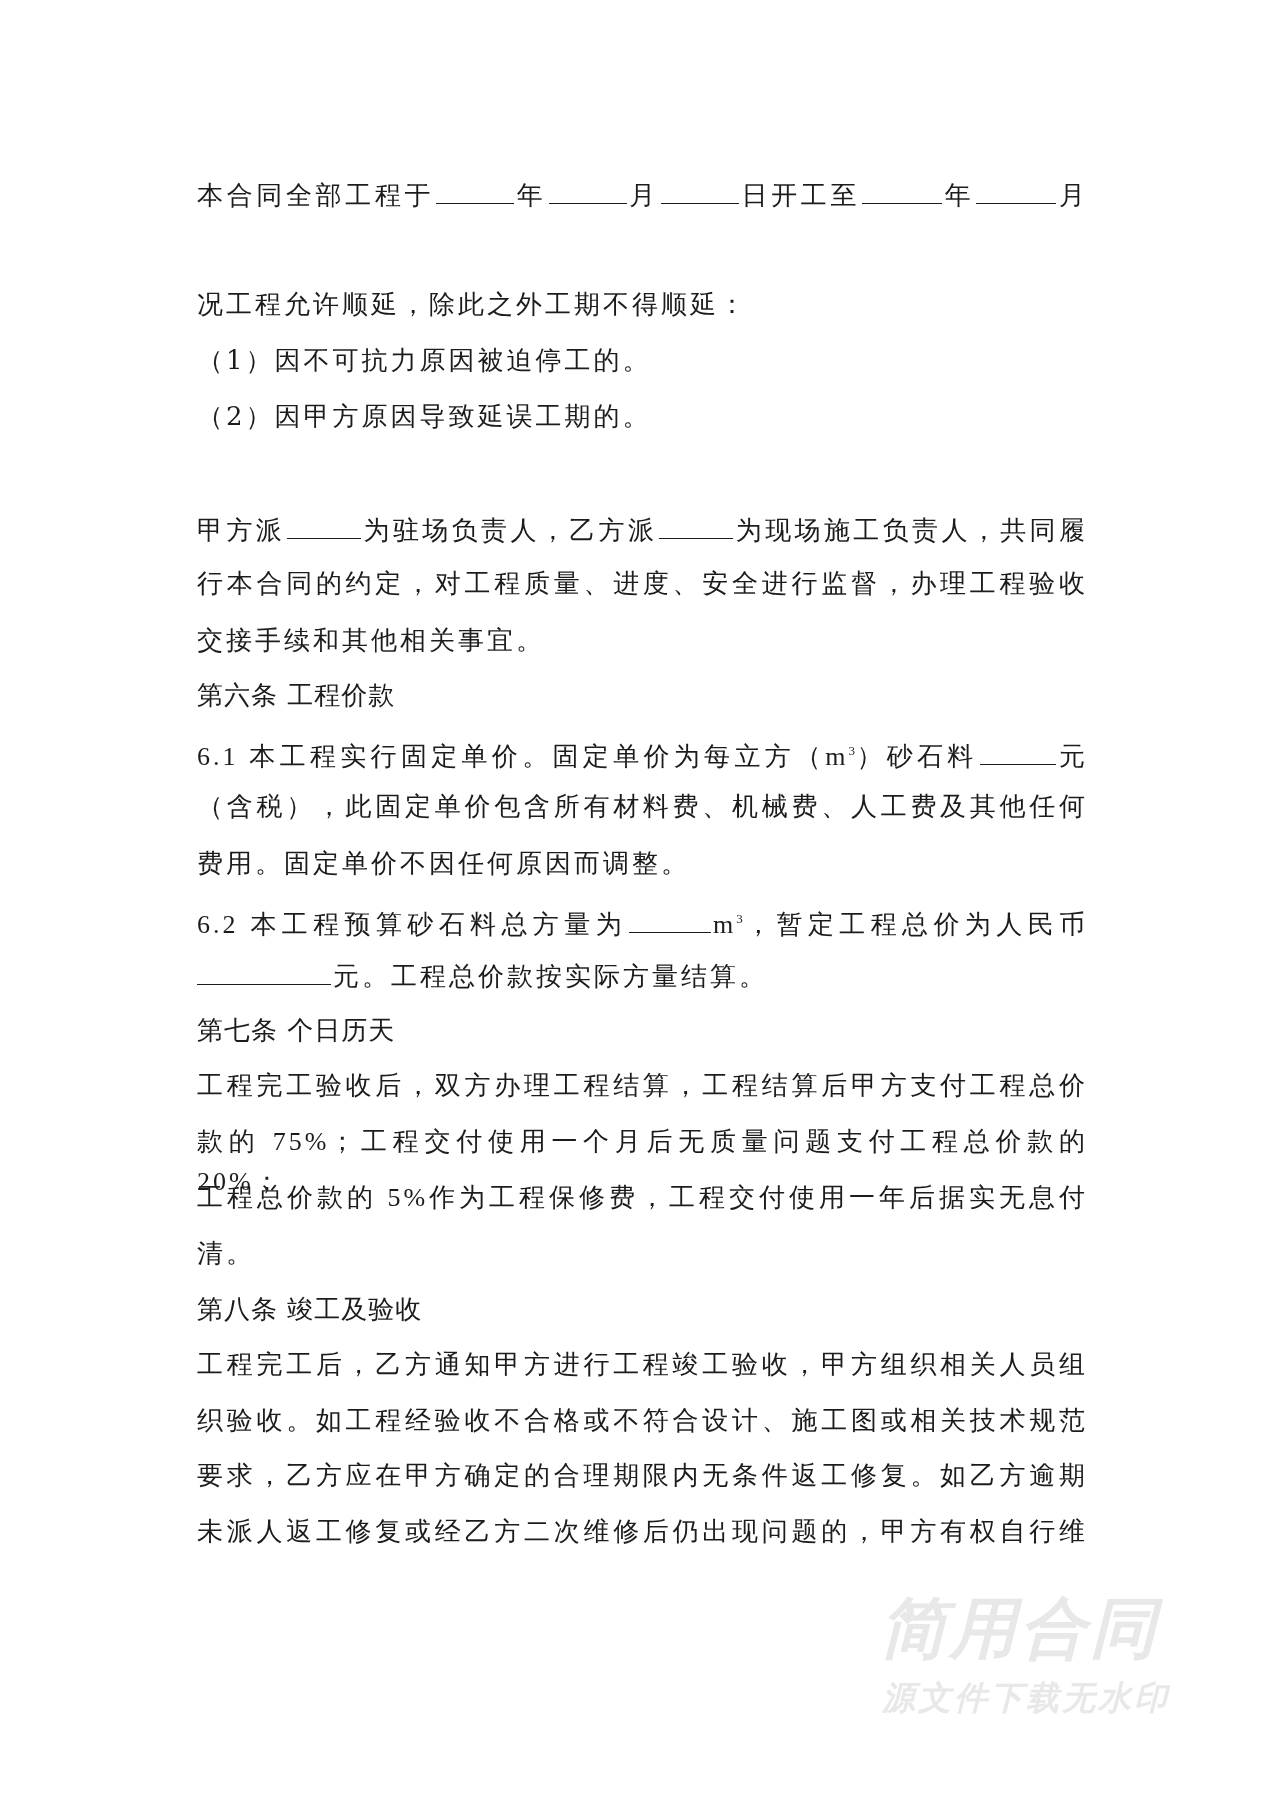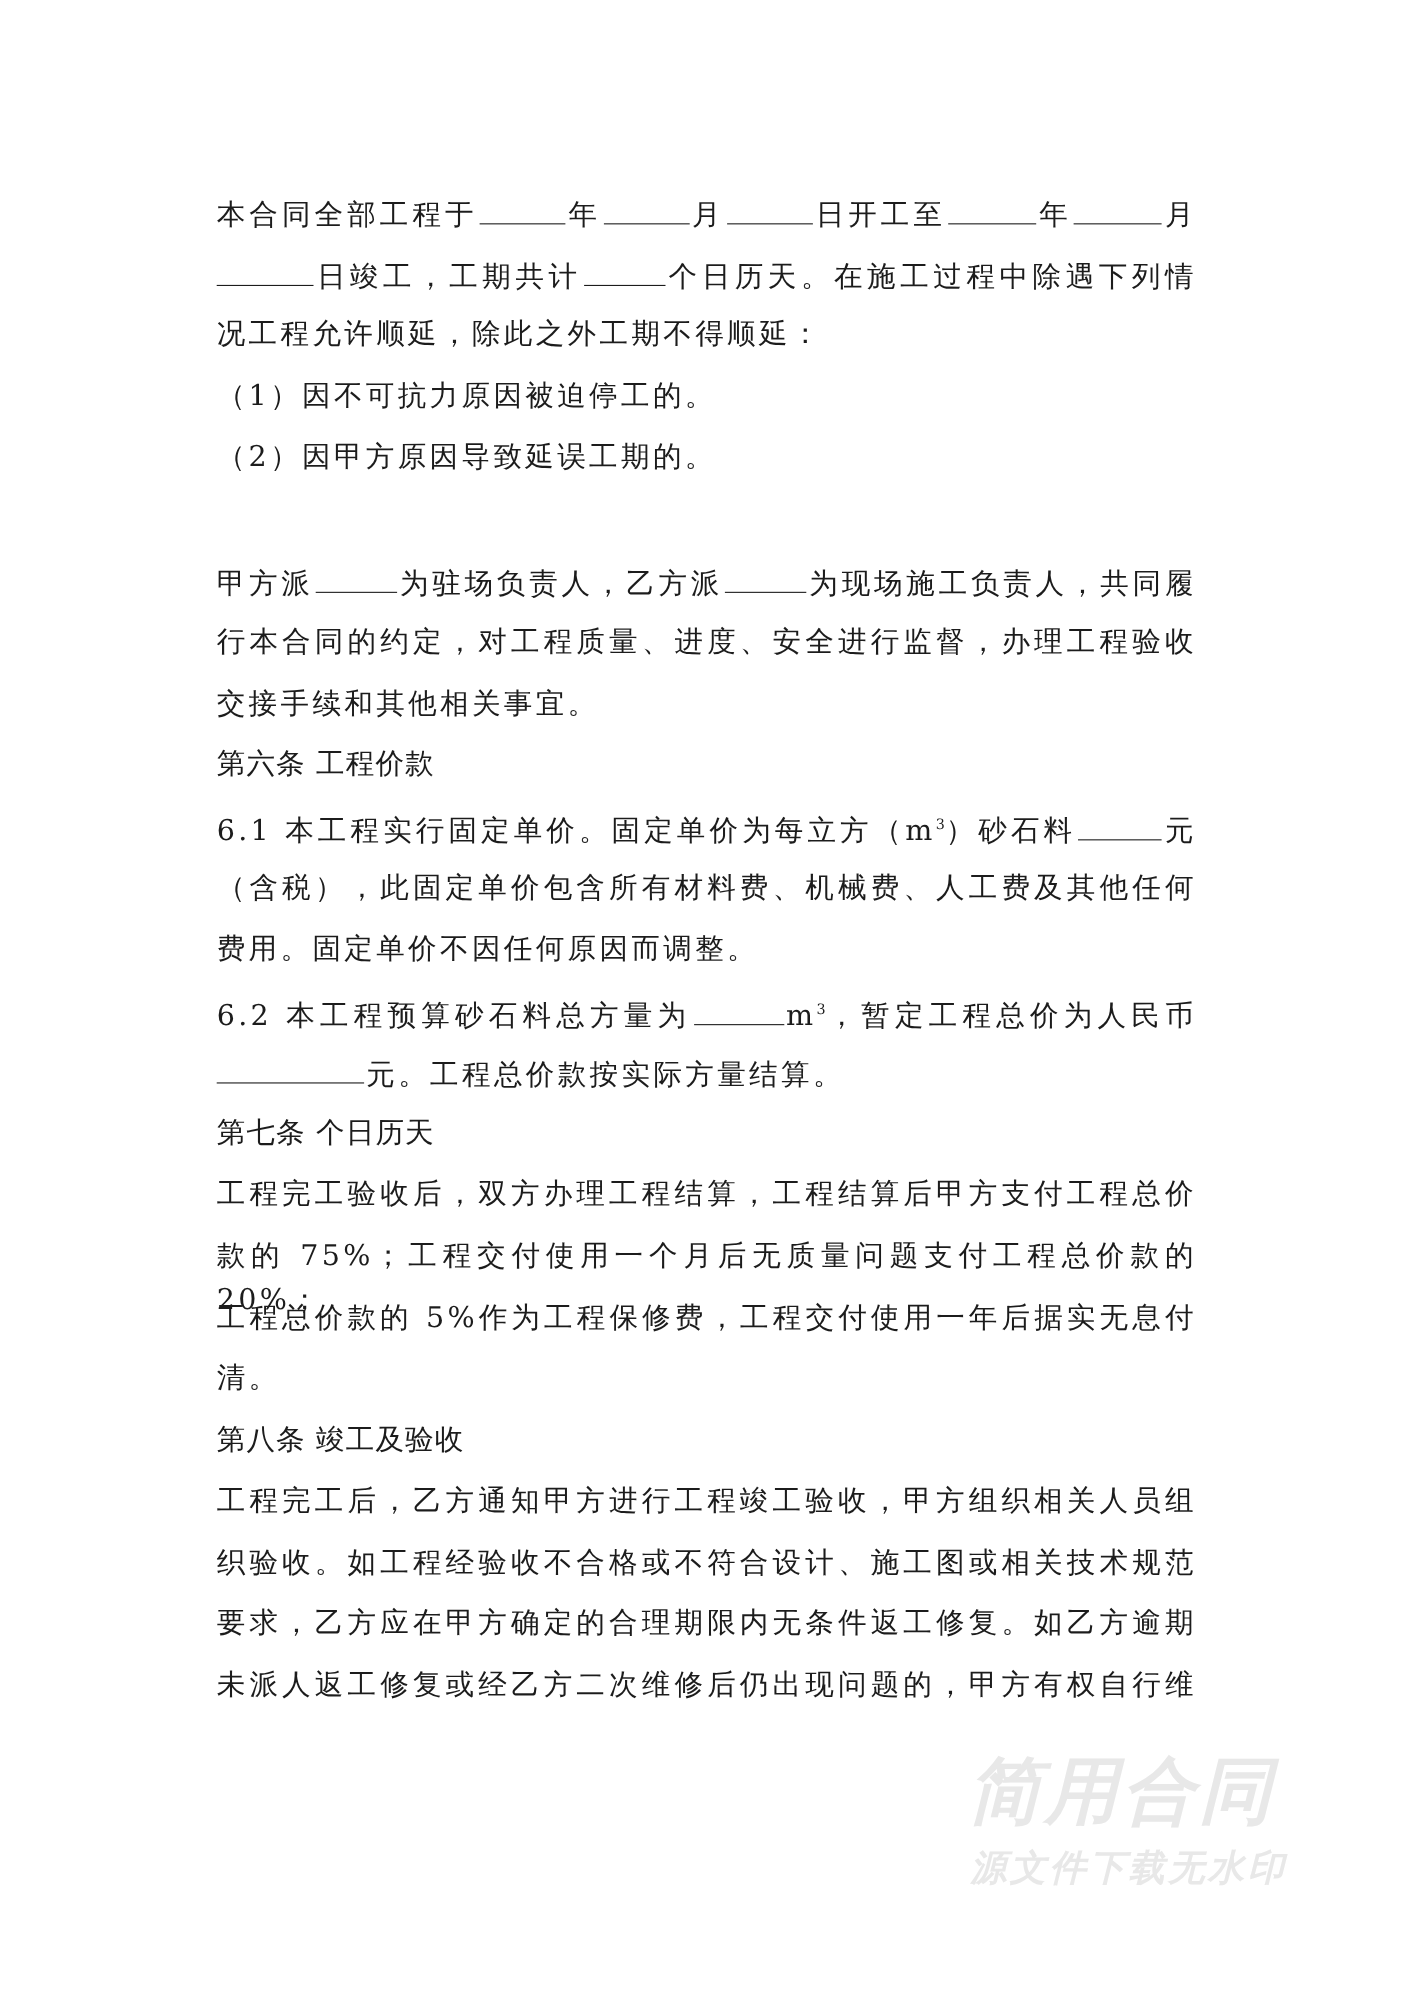--- a/index.html
+++ b/index.html
@@ -1,42 +1,39 @@
 <!DOCTYPE html>
 <html><head>
 <meta charset="utf-8">
 <style>
   html, body { margin: 0; padding: 0; background: #ffffff; }
   body { width: 1280px; height: 1810px; position: relative; overflow: hidden;
          font-family: "DejaVu Serif", "Liberation Serif", serif; color: #1c1c1c; }
   .page { position: absolute; left: 0; top: 0; width: 1280px; height: 1810px; background: #fff; }
   .line { position: absolute; left: 197px; width: 891px; height: 40px; line-height: 40px;
           font-size: 26px; white-space: nowrap; letter-spacing: 3px; }
-  .line.full { text-align: justify; text-align-last: justify; white-space: normal; }
+  .line.full { text-align: justify; text-align-last: justify; white-space: normal; font-family: Liberation Serif, serif; }
   .line.full span { }
   .blank { display: inline-block; border-bottom: 1.6px solid #1c1c1c; height: 30px;
            vertical-align: baseline; margin: 0 2px; }
   .sup { font-size: 13px; vertical-align: super; letter-spacing: 0; }
   .watermark { position: absolute; color: #e8e8e8; font-family: "DejaVu Sans", sans-serif;
                font-weight: bold; font-style: italic; white-space: nowrap; }
   .wm-title { left: 880px; top: 1584px; font-size: 66px; letter-spacing: 4px; transform: scaleY(1.0); }
   .wm-sub { left: 882px; top: 1676px; font-size: 33px; letter-spacing: 3px; }
 </style>
 </head>
 <body>
 
 <div class="page">
 
   <div class="line full" style="top:173px">
     <span>本合同全部工程于</span><span class="blank" style="width:78px"></span><span>年</span><span class="blank" style="width:78px"></span><span>月</span><span class="blank" style="width:78px"></span><span>日开工至</span><span class="blank" style="width:80px"></span><span>年</span><span class="blank" style="width:80px"></span><span>月</span>
   </div>
 
-  <div class="line full" style="top:229px">
-    <span class="blank" style="width:88px;margin-left:0"></span><span>日竣工，工期共计</span><span class="blank" style="width:74px"></span><span>个日历天。在施工过程中除遇下列情</span>
-  </div>
 
   <div class="line" style="top:284px">况工程允许顺延，除此之外工期不得顺延：</div>
   <div class="line" style="top:340px">（1）因不可抗力原因被迫停工的。</div>
   <div class="line" style="top:396px">（2）因甲方原因导致延误工期的。</div>
 
   <div class="line full" style="top:508px">
     <span>甲方派</span><span class="blank" style="width:74px"></span><span>为驻场负责人，乙方派</span><span class="blank" style="width:74px"></span><span>为现场施工负责人，共同履</span>
   </div>
 
   <div class="line full" style="top:564px">行本合同的约定，对工程质量、进度、安全进行监督，办理工程验收</div>

